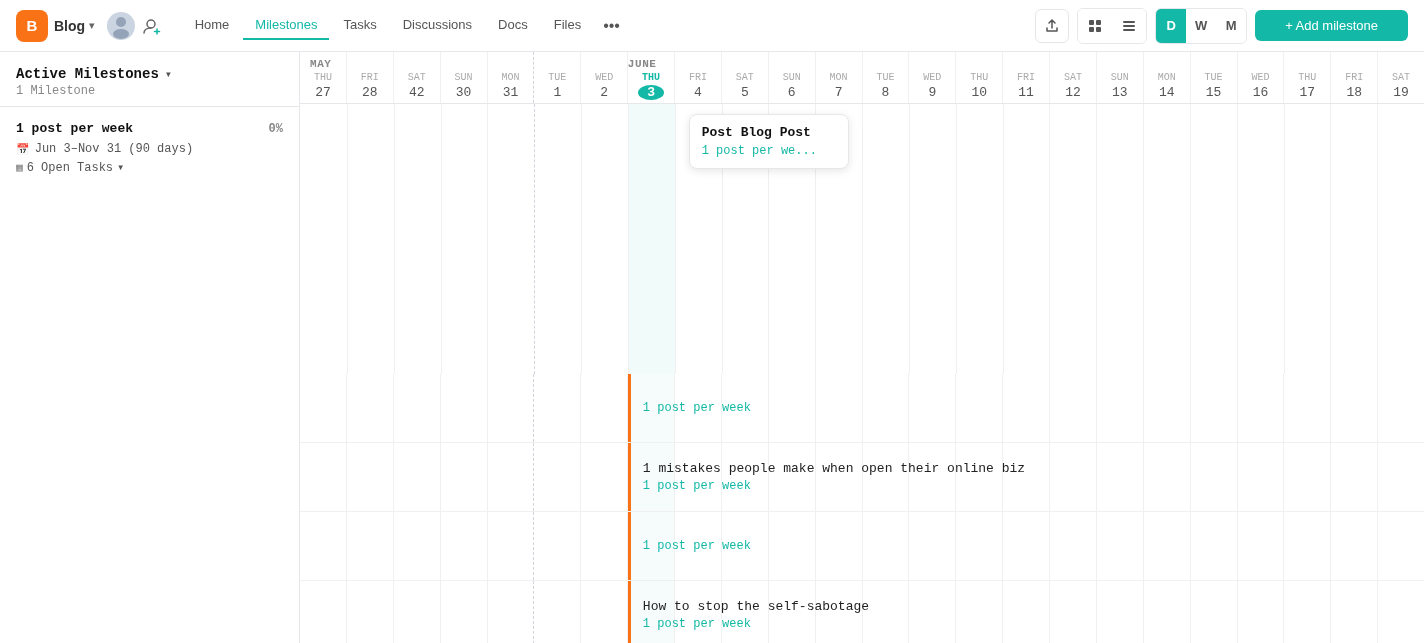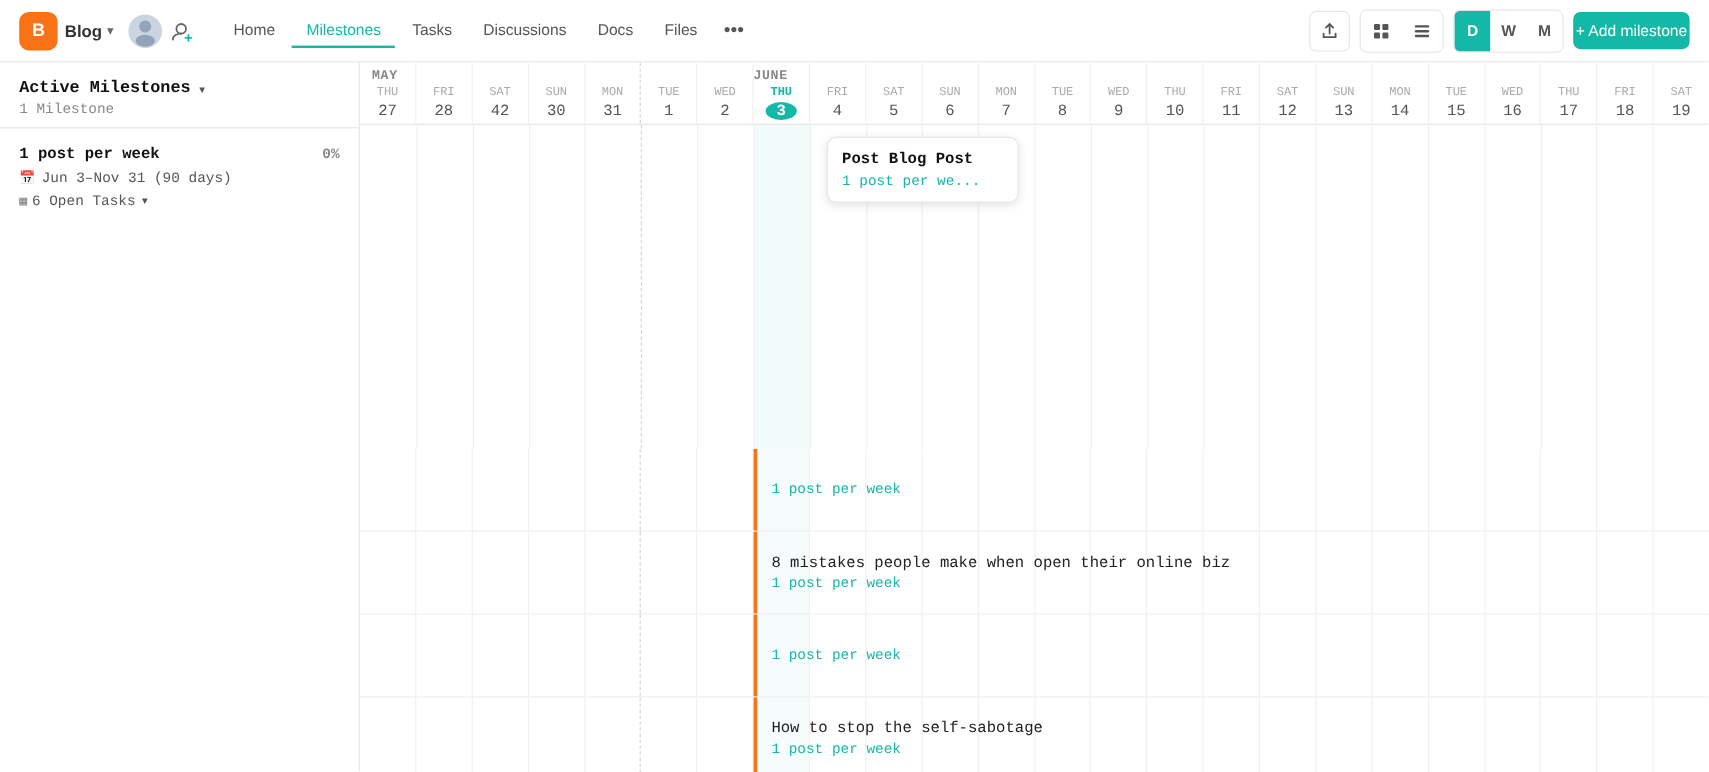--- a/index.html
+++ b/index.html
@@ -51,21 +51,21 @@
     .view-letter-btns {
       display: flex; border: 1px solid #e5e7eb; border-radius: 6px; overflow: hidden;
     }
     .view-letter-btn {
       width: 30px; height: 34px; display: flex; align-items: center; justify-content: center;
       cursor: pointer; font-size: 13px; font-weight: 600; background: #fff; color: #555;
     }
     .view-letter-btn.active { background: #14b8a6; color: #fff; }
     .add-milestone-btn {
       background: #14b8a6; color: #fff; border: none; border-radius: 6px;
-      padding: 8px 2px; font-size: 13px; font-weight: 500; cursor: pointer;
+      padding: 8px 30px; font-size: 13px; font-weight: 500; cursor: pointer;
       white-space: nowrap;
     }
 
     
     .main-layout { display: flex; height: calc(643px - 52px); overflow: hidden; font-family: Liberation Mono, monospace; }
 
     
     .sidebar {
       width: 300px; flex-shrink: 0; border-right: 1px solid #e5e7eb;
       display: flex; flex-direction: column; overflow: hidden;
@@ -411,21 +411,21 @@
               <div style="flex: 1 1 0%; border-right: 1px solid rgb(240, 240, 240); min-height: 68px;"></div>
               <div style="flex: 1 1 0%; border-right: 1px solid rgb(240, 240, 240); min-height: 68px;"></div>
               <div style="flex: 1 1 0%; border-right: 1px solid rgb(240, 240, 240); min-height: 68px;"></div>
               <div style="flex: 1 1 0%; border-right: 1px solid rgb(240, 240, 240); min-height: 68px;"></div>
               <div style="flex: 1 1 0%; border-right: 1px solid rgb(240, 240, 240); min-height: 68px;"></div>
               <div style="flex: 1 1 0%; border-right: 1px solid rgb(240, 240, 240); min-height: 68px;"></div>
               <div style="flex: 1 1 0%; border-right: 1px solid rgb(240, 240, 240); min-height: 68px;"></div>
               <div style="flex: 1 1 0%; border-right: 1px solid rgb(240, 240, 240); min-height: 68px;"></div>
               <div style="flex: 1 1 0%; border-right: none; min-height: 68px;"></div>
               <div style="position: absolute; inset: 0px 0px 0px 29.1667%; border-left: 3px solid rgb(249, 115, 22); padding: 8px 10px 8px 12px; display: flex; flex-direction: column; justify-content: center; background: transparent;">
-                <div style="font-size: 13px; color: rgb(34, 34, 34); margin-bottom: 3px;">8 mistakes people make when open their online biz</div>
+                <div style="font-size: 13px; color: rgb(34, 34, 34); margin-bottom: 3px;">1 mistakes people make when open their online biz</div>
                 <div style="font-size: 12px; color: rgb(20, 184, 166);">1 post per week</div>
               </div>
             </div>
             <div style="display: flex; border-bottom: 1px solid rgb(240, 240, 240); min-height: 68px; position: relative;">
               <div style="flex: 1 1 0%; border-right: 1px solid rgb(240, 240, 240); min-height: 68px;"></div>
               <div style="flex: 1 1 0%; border-right: 1px solid rgb(240, 240, 240); min-height: 68px;"></div>
               <div style="flex: 1 1 0%; border-right: 1px solid rgb(240, 240, 240); min-height: 68px;"></div>
               <div style="flex: 1 1 0%; border-right: 1px solid rgb(240, 240, 240); min-height: 68px;"></div>
               <div style="flex: 1 1 0%; border-right: 1px dashed rgb(209, 213, 219); min-height: 68px;"></div>
               <div style="flex: 1 1 0%; border-right: 1px solid rgb(240, 240, 240); min-height: 68px;"></div>

